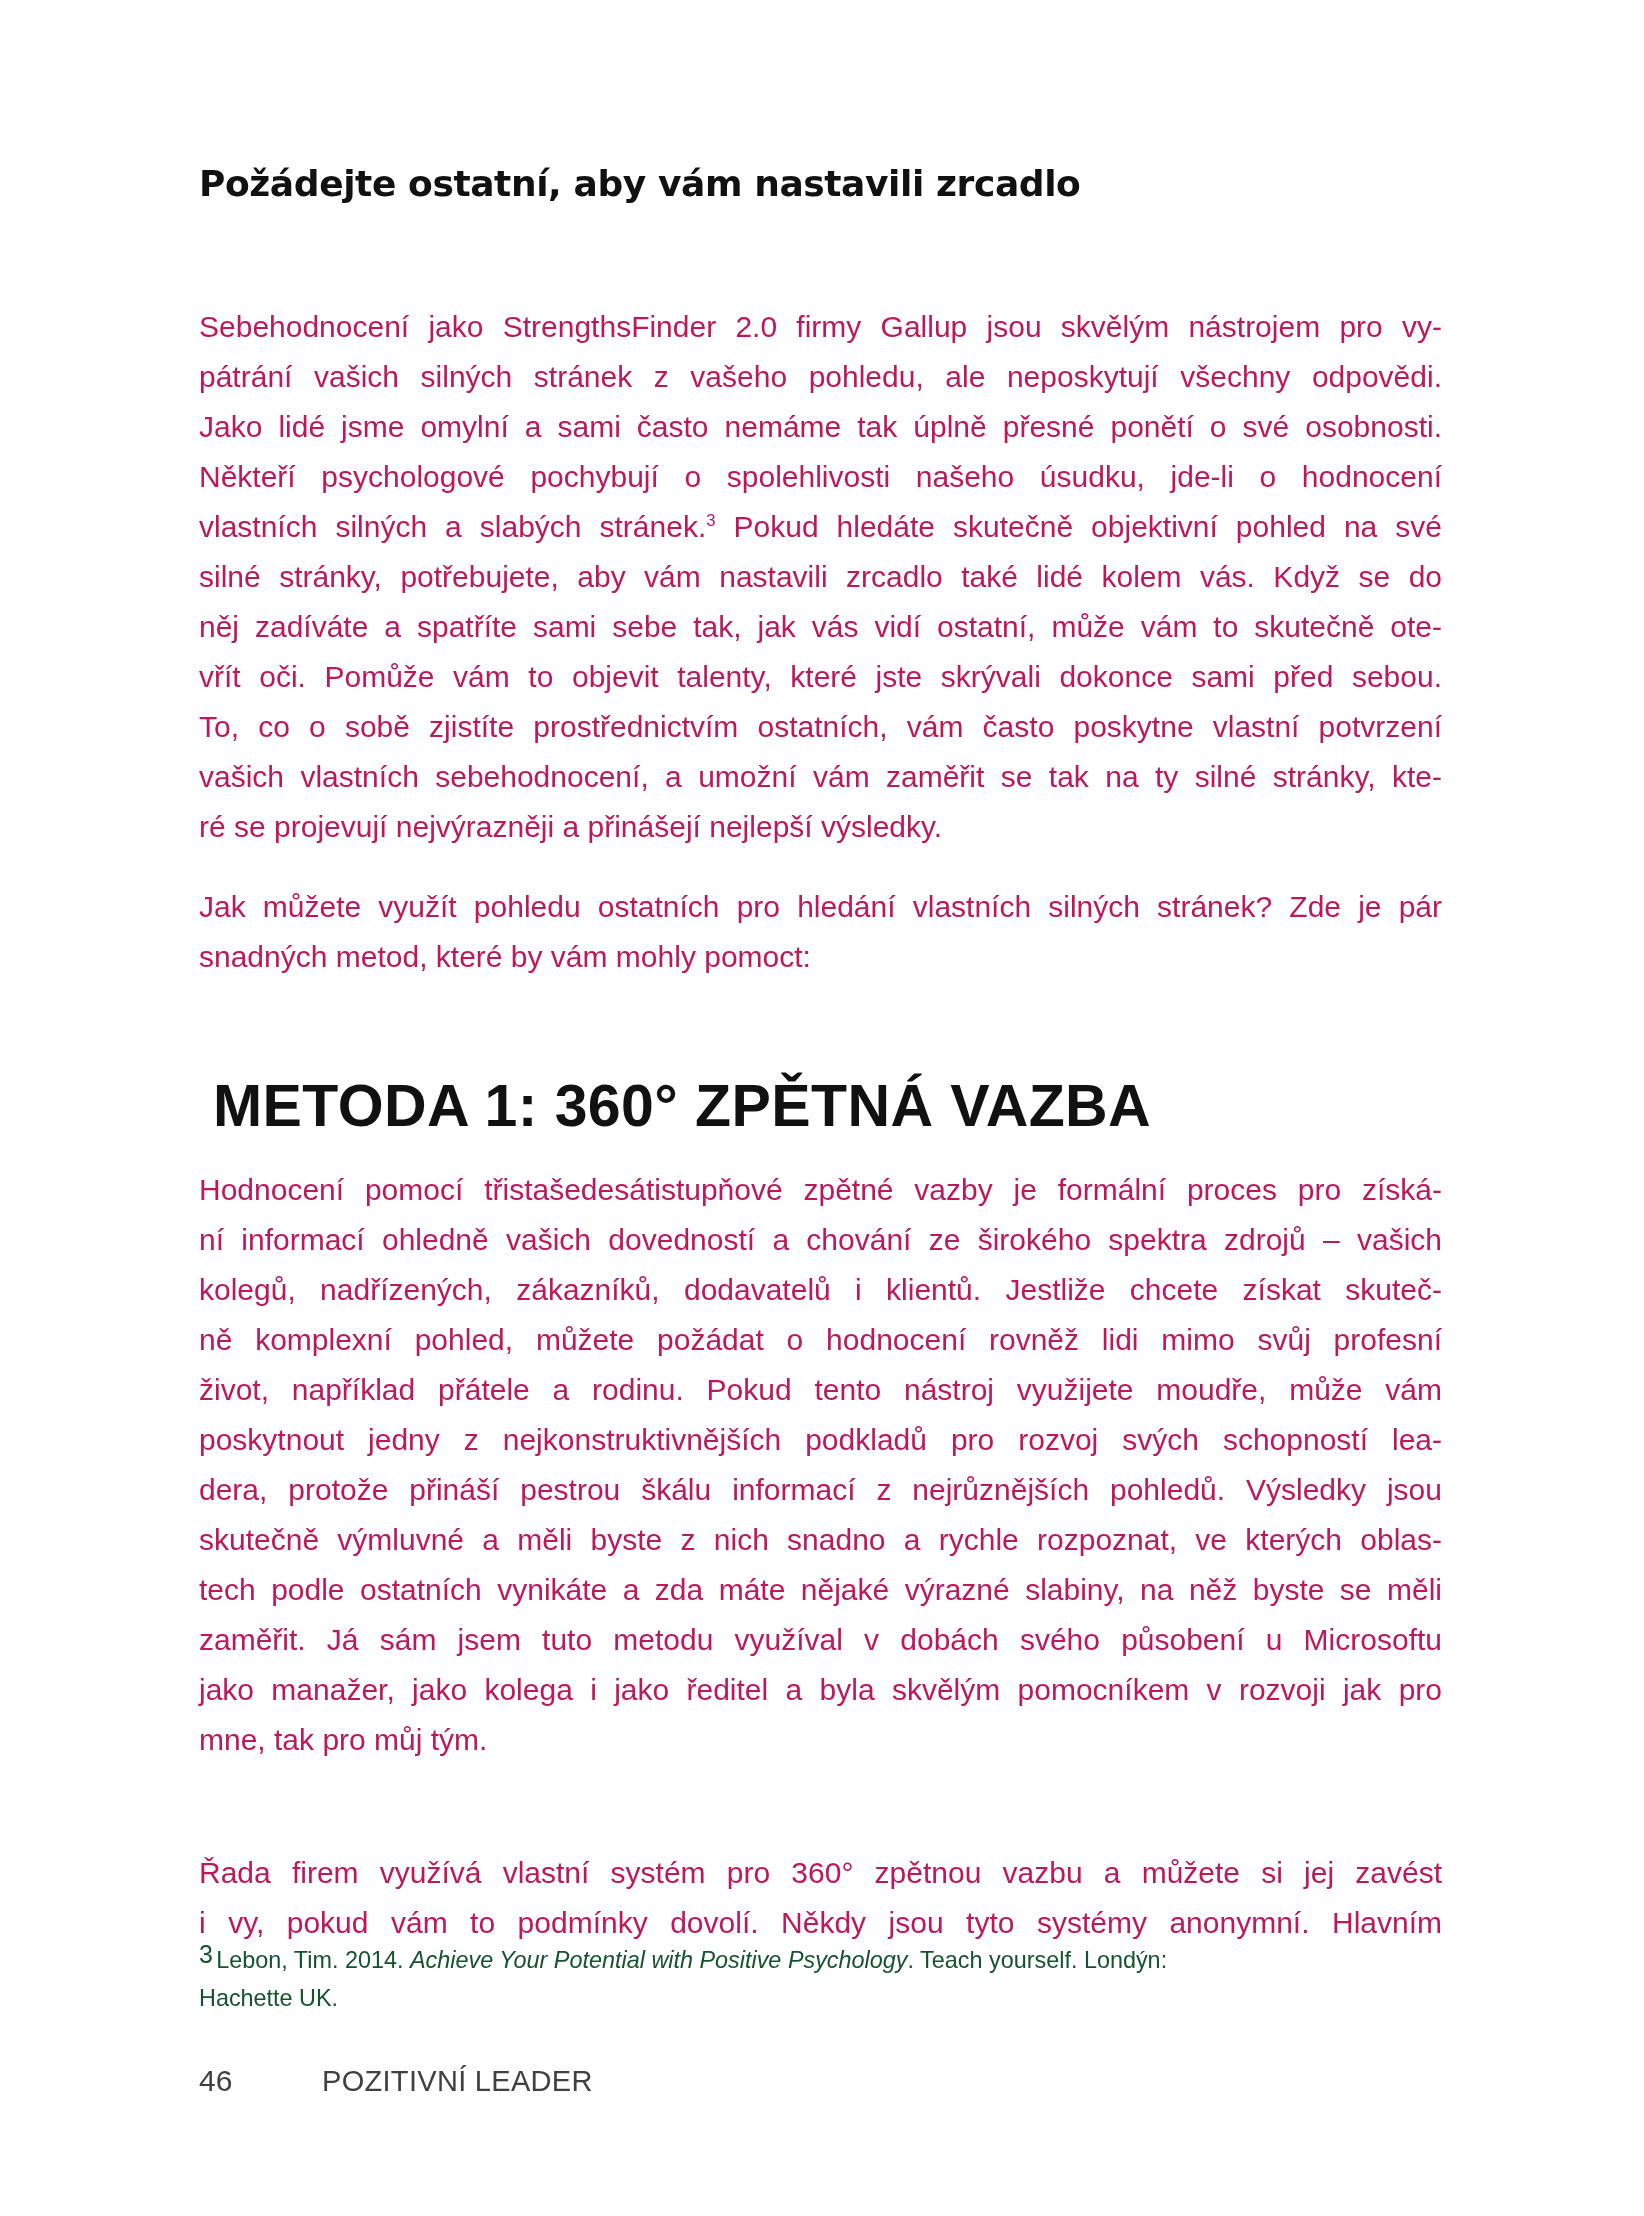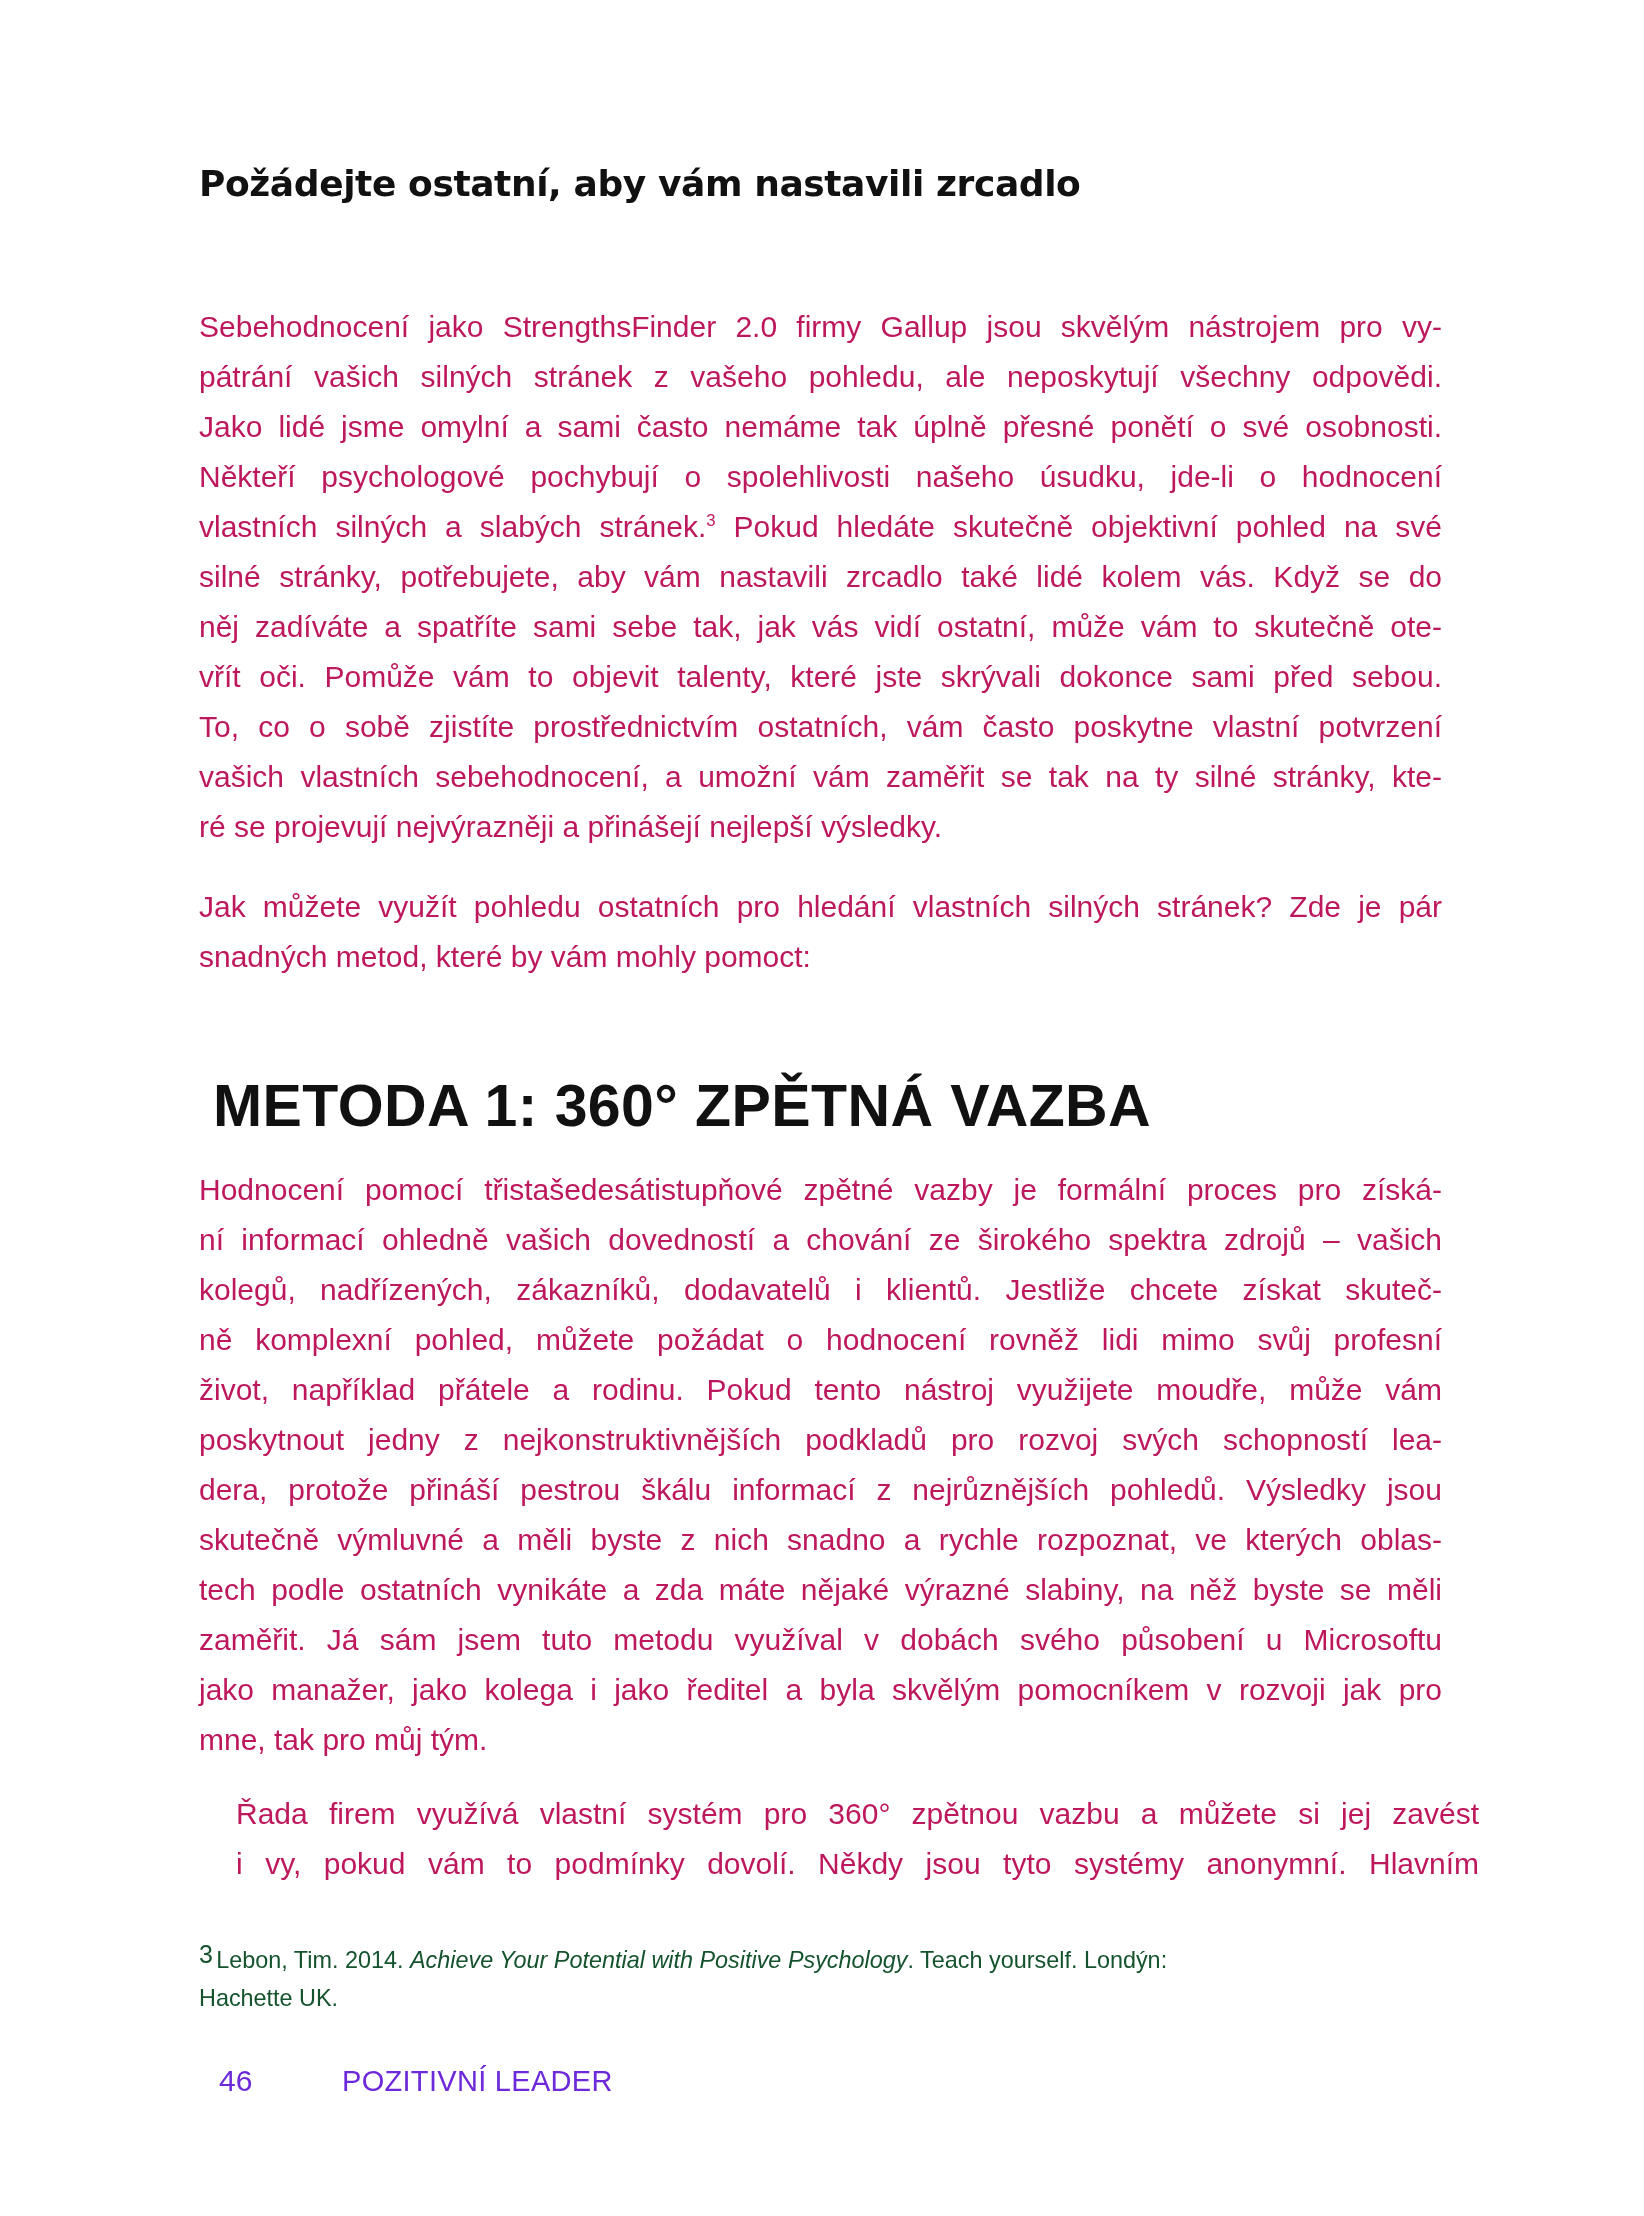--- a/index.html
+++ b/index.html
@@ -44,21 +44,21 @@
       display: block;
       text-align: justify;
       text-align-last: justify;
       white-space: nowrap;
       overflow: visible;
     }
     .line.last { text-align-last: left; }
     .p1 { top: 302px; }
     .p2 { top: 882px; }
     .p3 { top: 1165px; }
-    .p4 { top: 1789px; margin-left: 37px; }
+    .p4 { top: 1848px; }
     .section-heading {
       position: absolute;
       left: 0;
       top: 1058px;
       margin: 14px;
       font-family: "Liberation Sans", sans-serif;
       font-weight: bold;
       font-size: 59px;
       letter-spacing: 0.4px;
       white-space: nowrap;
@@ -76,23 +76,22 @@
       color: #14532d;
     }
     .footnote .fn-num { font-size: 25px; vertical-align: 5px; margin-right: 3.3px; }
     .footnote em { font-style: italic; }
     .footer {
       position: absolute;
       left: 0;
       top: 2064px;
       font-family: "Liberation Sans", sans-serif;
       font-size: 30px;
-      color: #6d28d9;
+      color: #404040;
       white-space: nowrap;
-      margin-left: 20px;
     }
     .footer .page-number { display: inline-block; width: 123px; }
     .footer .running-title { font-size: 29px; letter-spacing: 0.3px; }
   </style>
 </head>
 <body>
 
 <div class="page">
 
   <h1 class="title">Požádejte ostatní, aby vám nastavili zrcadlo</h1>

